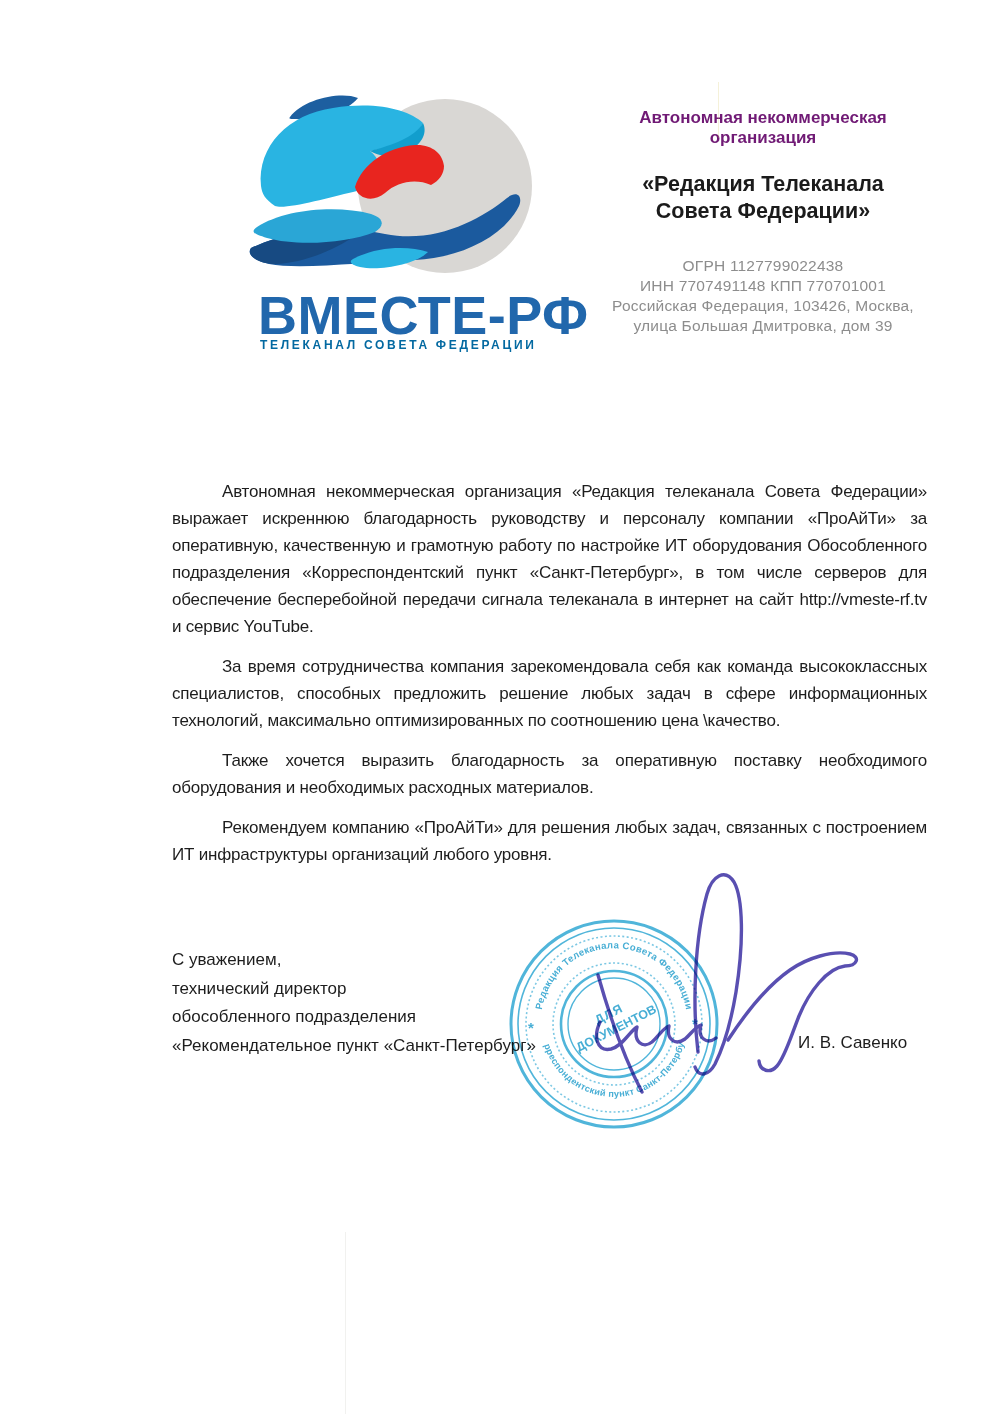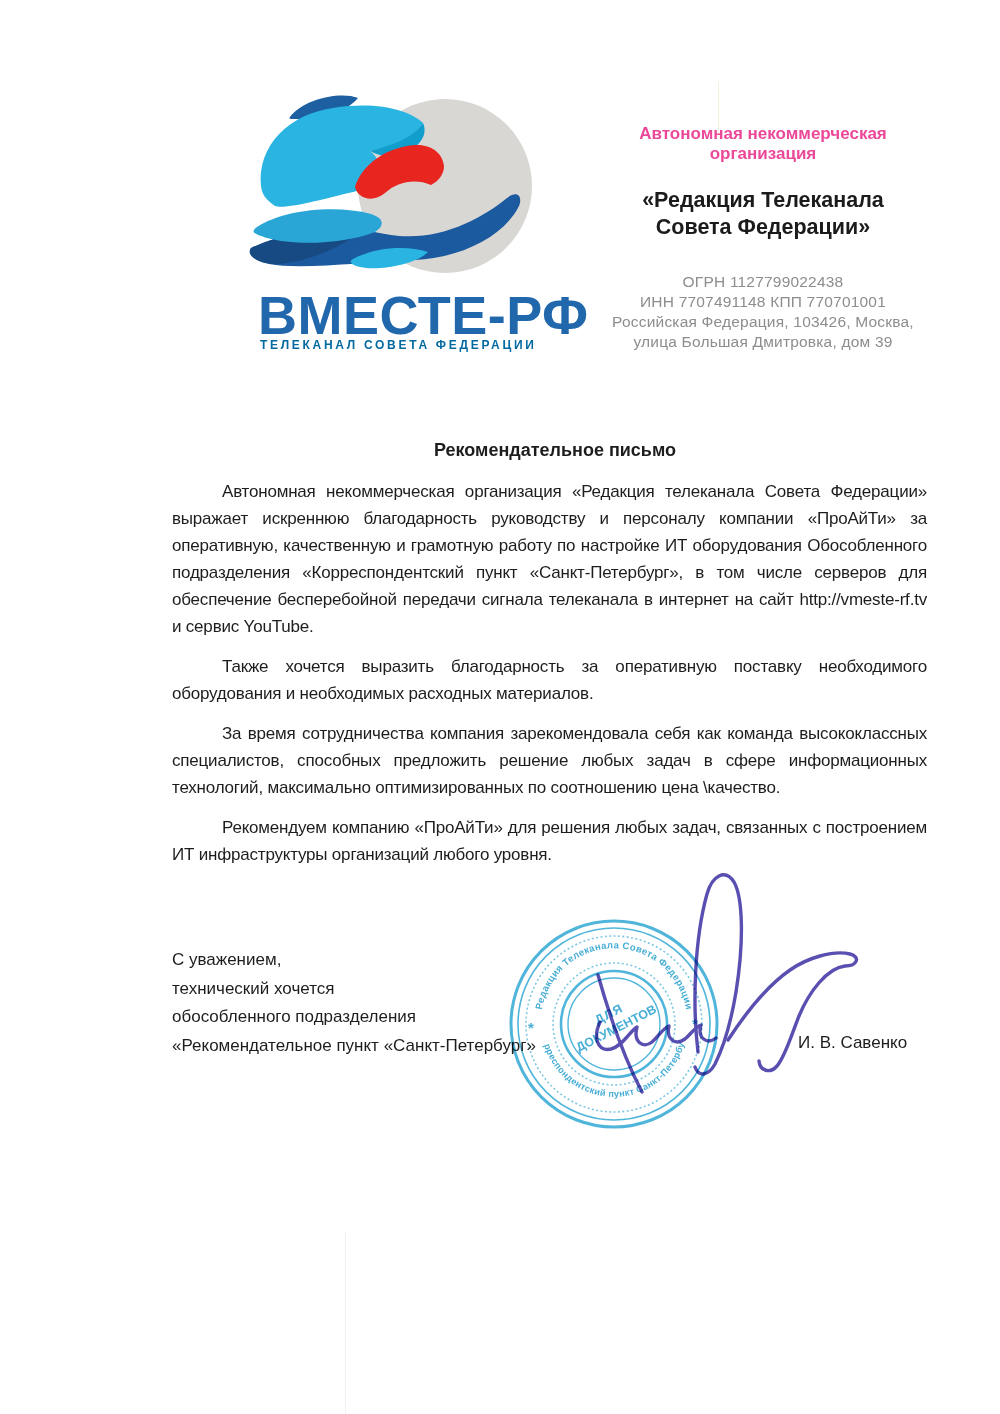--- a/index.html
+++ b/index.html
@@ -18,21 +18,21 @@
     font-size:54px; font-weight:700; color:#2167ac; letter-spacing:0.5px;
     white-space:nowrap;
   }
   .logo-tagline {
     position:absolute; left:15px; top:252px; width:290px;
     font-size:12px; font-weight:700; color:#0369a1; letter-spacing:2.7px;
     white-space:nowrap;
   }
 
   .org-block { position:absolute; left:598px; top:108px; width:330px; text-align:center; }
-  .org-type  { font-size:17px; font-weight:700; color:#ec4899;margin-top:16px; }
+  .org-type  { font-size:17px; font-weight:700; color:#701a75; }
   .org-name  { margin-top:23px; font-size:21.5px; font-weight:700; color:#1b1b1b; line-height:27px; }
   .org-details { margin-top:31px; font-size:15.5px; color:#8d8d8d; line-height:20px; letter-spacing:0.2px; }
 
   
   .letter-title {
     position:absolute; left:172px; top:440px; width:766px;
     text-align:center; font-size:18px; font-weight:700; color:#1d1d1d;
   }
   .letter-body {
     position:absolute; left:172px; top:478px; width:766px;
@@ -104,32 +104,31 @@
       <div>Совета Федерации»</div>
     </div>
     <div class="org-details">
       <div>ОГРН 1127799022438</div>
       <div>ИНН 7707491148 КПП 770701001</div>
       <div>Российская Федерация, 103426, Москва,</div>
       <div>улица Большая Дмитровка, дом 39</div>
     </div>
   </div>
 
-  <div class="letter-title">Рекомендательное письмо</div>
 
   <div class="letter-body">
     <p>Автономная некоммерческая организация «Редакция телеканала Совета Федерации» выражает искреннюю благодарность руководству и персоналу компании «ПроАйТи» за оперативную, качественную и грамотную работу по настройке ИТ оборудования Обособленного подразделения «Корреспондентский пункт «Санкт-Петербург», в том числе серверов для обеспечение бесперебойной передачи сигнала телеканала в интернет на сайт http://vmeste-rf.tv и сервис YouTube.</p>
+    <p>За время сотрудничества компания зарекомендовала себя как команда высококлассных специалистов, способных предложить решение любых задач в сфере информационных технологий, максимально оптимизированных по соотношению цена \качество.</p>
     <p>Также хочется выразить благодарность за оперативную поставку необходимого оборудования и необходимых расходных материалов.</p>
-    <p>За время сотрудничества компания зарекомендовала себя как команда высококлассных специалистов, способных предложить решение любых задач в сфере информационных технологий, максимально оптимизированных по соотношению цена \качество.</p>
     <p>Рекомендуем компанию «ПроАйТи» для решения любых задач, связанных с построением ИТ инфраструктуры организаций любого уровня.</p>
   </div>
 
   <div class="closing">
     <div>С уважением,</div>
-    <div>технический хочется</div>
+    <div>технический директор</div>
     <div>обособленного подразделения</div>
     <div>«Рекомендательное пункт «Санкт-Петербург»</div>
   </div>
 
   <div class="signer-name">И. В. Савенко</div>
 
   <svg class="stamp" width="216" height="216" viewBox="0 0 216 216" xmlns="http://www.w3.org/2000/svg">
     <g stroke="#38abd5" fill="none">
       <circle cx="108" cy="108" r="103" stroke-width="3"></circle>
       <circle cx="108" cy="108" r="96" stroke-width="1.6"></circle>

